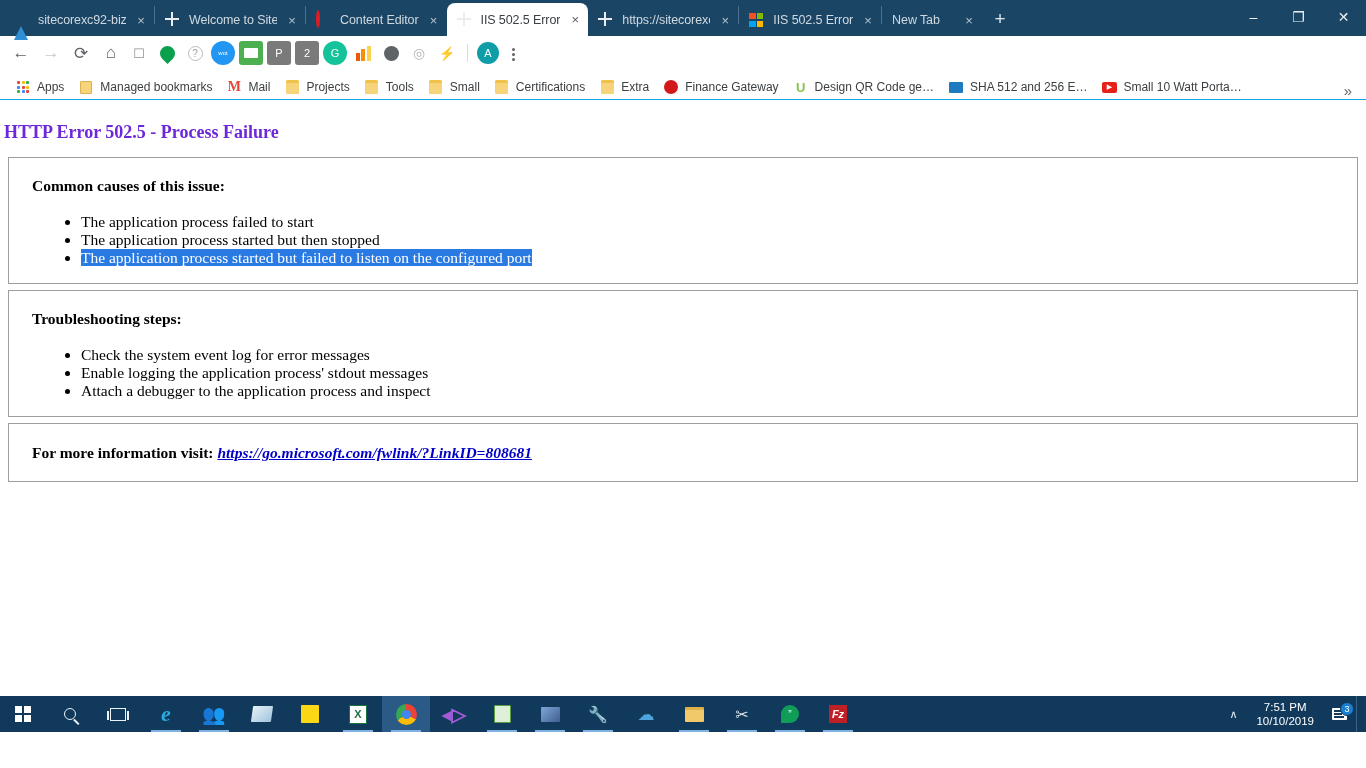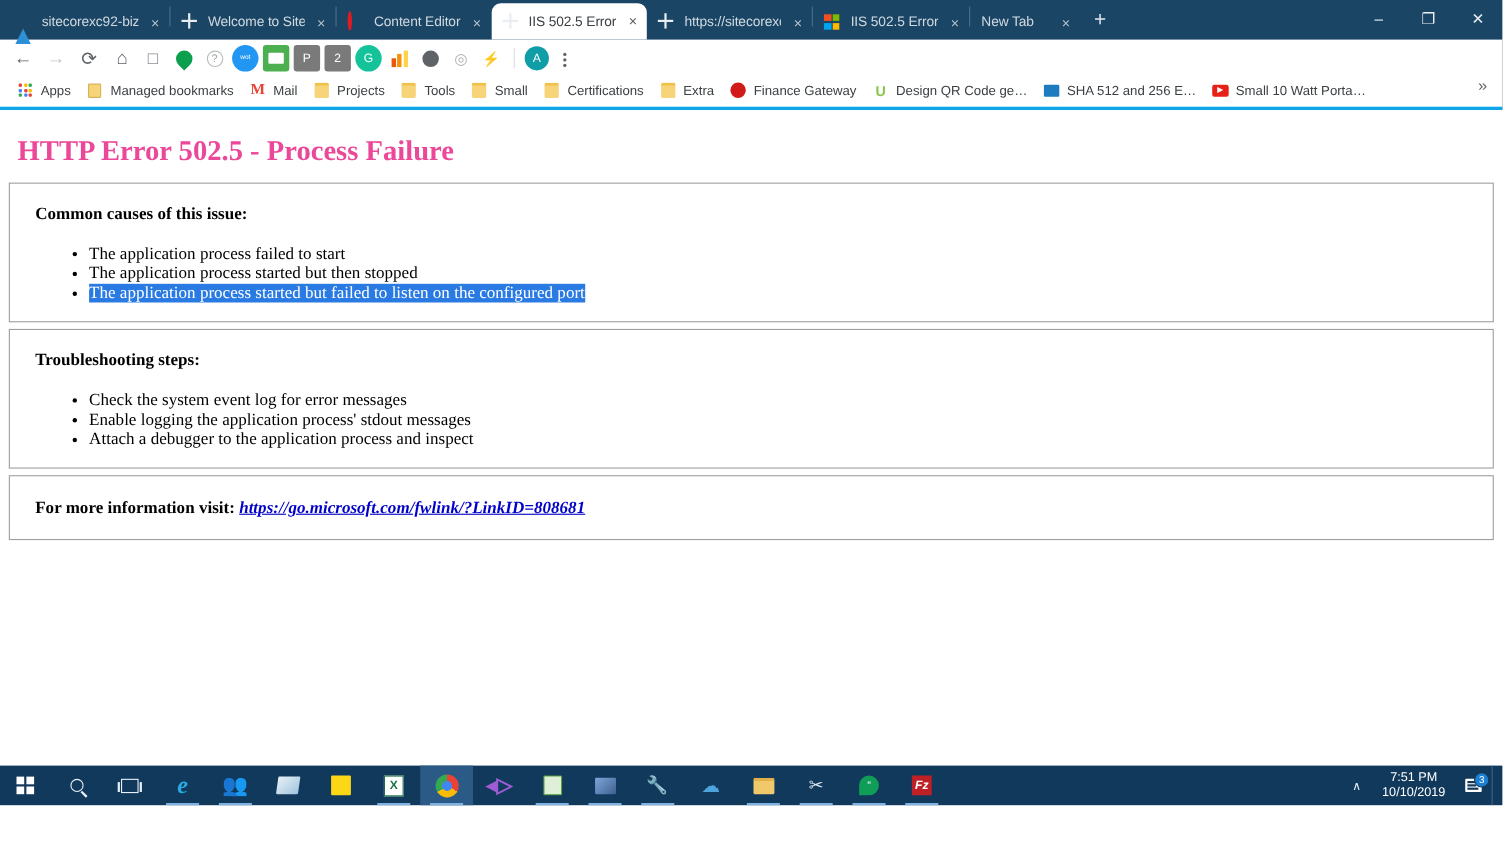--- a/index.html
+++ b/index.html
@@ -111,40 +111,40 @@
   .avatar {
     width: 22px; height:22px; border-radius:50%; background:#0f9da8;
     color:#fff; font-size:11px; display:flex; align-items:center;
     justify-content:center;
   }
   .kebab { width:20px; color:#5f6368; font-size:14px; text-align:center; line-height:5px; padding-top:3px;}
   .kebab i{ display:block; width:3px;height:3px;border-radius:50%;background:#5f6368;margin:2px auto;}
 
   
   .bookmarks {
-    height: 30px; background:#ffffff; display:flex; align-items:flex-start;
-    padding: 0 8px; border-bottom: 3px solid #0ea5e9; gap: 0px;
+    height: 30px; background:#ffffff; display:flex; align-items:flex-end;
+    padding: 0 8px; border-bottom: 1px solid #0ea5e9; gap: 0px;
   }
   .bm { display:flex; align-items:center; padding: 0 7px; height:24px;
         font-size:12px; color:#3c4043; white-space:nowrap; }
   .bm .bmi { width:16px; height:16px; margin-right:6px; flex:0 0 16px;
              display:flex; align-items:center; justify-content:center; }
   .folder { width:13px;height:11px;background:#f7d37a;border-radius:1.5px;
             border-top:3px solid #f0c14b; box-sizing:content-box; }
   .grid-ico { width:12px;height:12px;display:grid;grid-template-columns:repeat(3,1fr);
               grid-template-rows:repeat(3,1fr);gap:1.5px;}
   .grid-ico i{display:block;border-radius:1px;}
   .bm-overflow{ margin-left:auto; color:#5f6368; font-size:15px; padding-right:6px;}
 
   
   .page { background:#fff; height: 632px; position: relative; padding: 0; }
   .err-title {
     font-family: "Liberation Serif", serif;
-    font-weight: bold; font-size: 26px; color:#ec4899;
-    margin: 0; padding: 22px 0 0 16px;
+    font-weight: bold; font-size: 18px; color:#6d28d9;
+    margin: 0; padding: 22px 0 0 4px;
   }
   .boxes { padding: 0 8px; margin-top: 14px; }
   .ebox {
     border: 1px solid #9e9e9e; background:#fff;
     margin-bottom: 6px; padding: 16px 16px 14px 16px;
     font-family: "Liberation Serif", serif;
   }
   .ebox h2 {
     font-family: "Liberation Serif", serif;
     font-size: 15.5px; font-weight: bold; margin: 3px 0 0 7px; color:#000;

